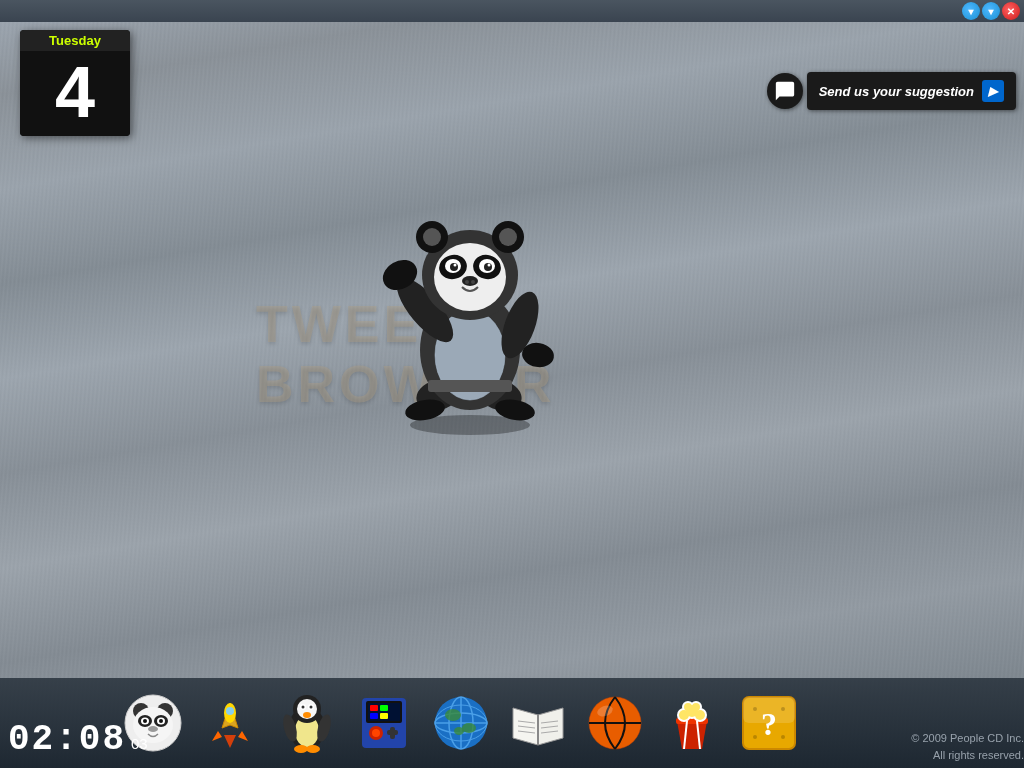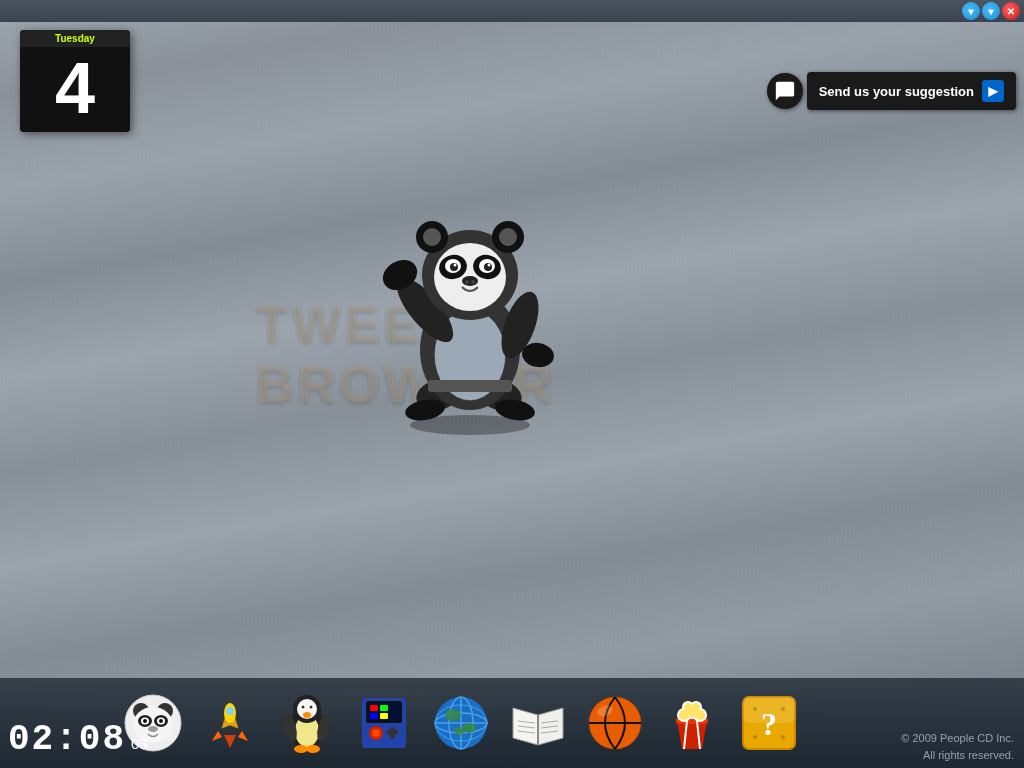--- a/index.html
+++ b/index.html
@@ -90,21 +90,21 @@
       width: 110px;
       background: #111;
       border-radius: 4px;
       overflow: hidden;
       box-shadow: 2px 2px 8px rgba(0,0,0,0.5);
     }
 
     .calendar-day-label {
       background: #222;
       color: #ccff00;
-      font-size: 10px;
+      font-size: 13px;
       font-weight: bold;
       text-align: center;
       padding: 3px 0;
       font-family: Arial, sans-serif;
     }
 
     .calendar-date {
       background: #111;
       color: white;
       font-size: 72px;
@@ -144,20 +144,21 @@
       color: white;
       font-size: 13px;
       font-weight: bold;
       padding: 8px 12px;
       border-radius: 4px;
       display: flex;
       align-items: center;
       gap: 8px;
       margin-left: 4px;
       box-shadow: 1px 1px 4px rgba(0,0,0,0.5);
+      font-style: italic;
     }
 
     .suggestion-arrow {
       background: #0066cc;
       border-radius: 3px;
       width: 22px;
       height: 22px;
       display: flex;
       align-items: center;
       justify-content: center;
@@ -258,21 +259,21 @@
       font-size: 15px;
       color: white;
       font-family: Liberation Sans, sans-serif;
       margin-left: 1px;
     }
 
     
     .copyright {
       position: absolute;
       bottom: 5px;
-      right: 10px;
+      right: 0;
       color: rgba(200,210,220,0.7);
       font-size: 11px;
       text-align: right;
       line-height: 1.5;
     }
 
     
     .panda-svg {
       width: 200px;
       height: 280px;

